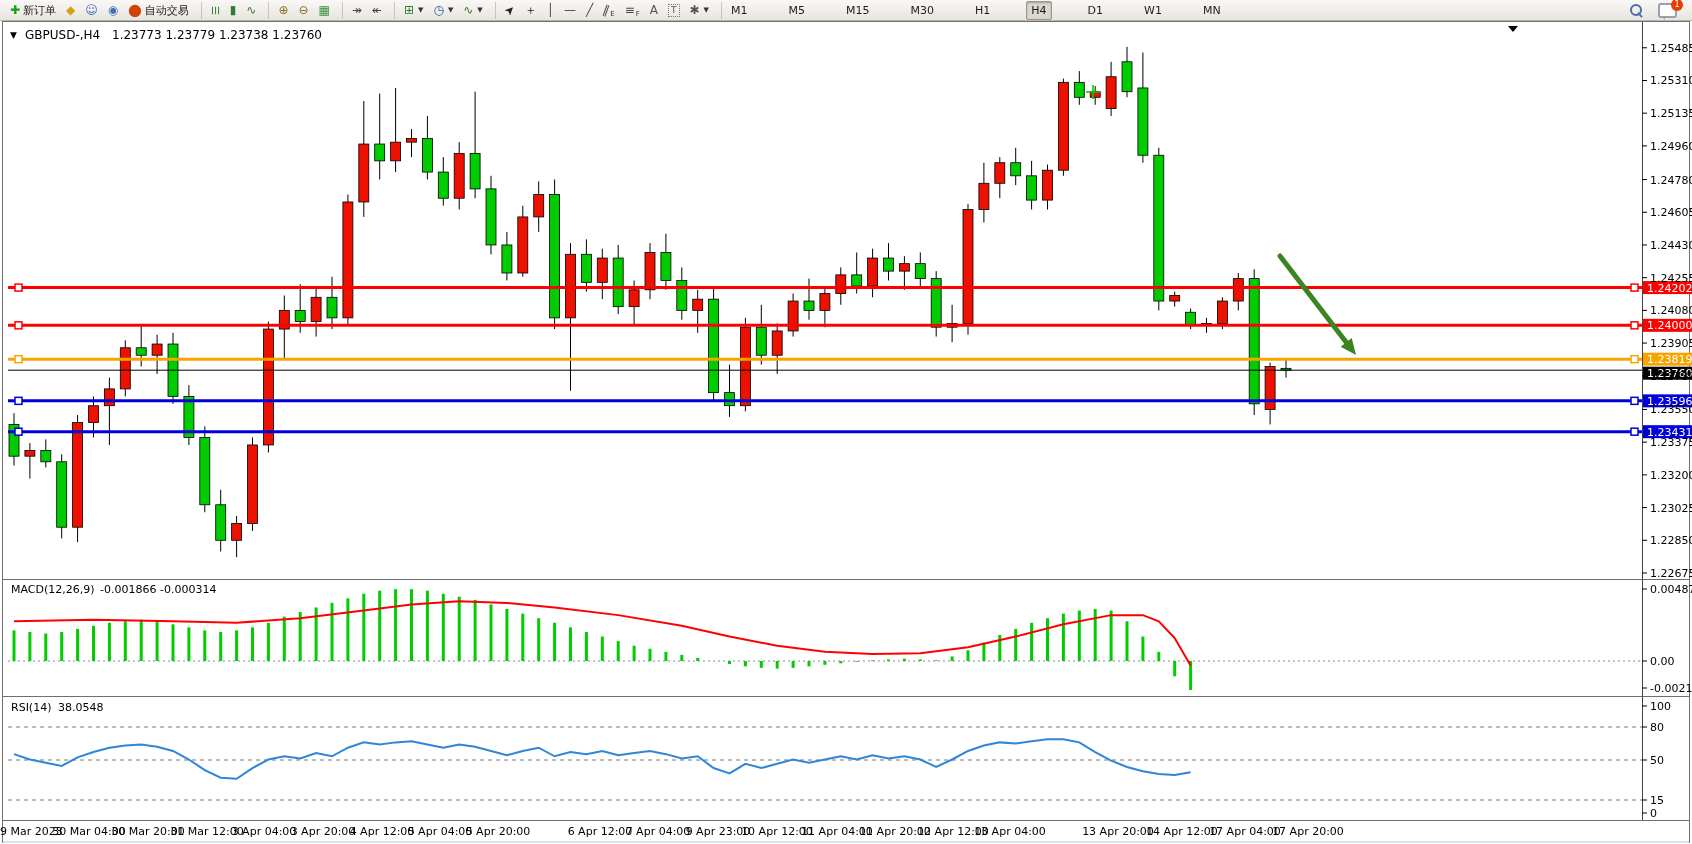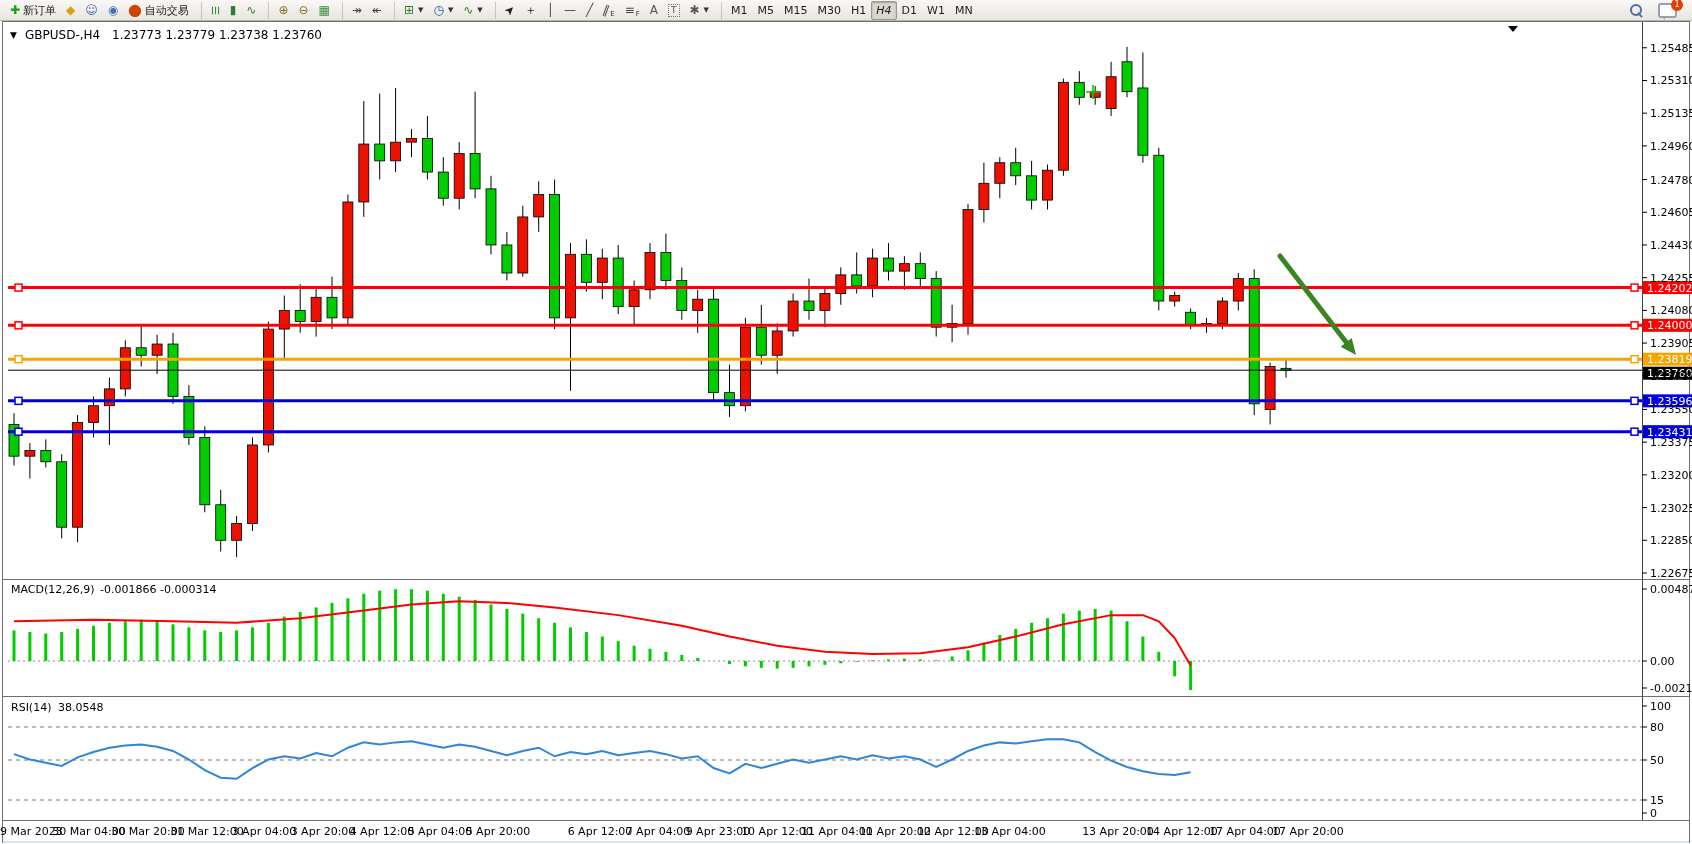--- a/index.html
+++ b/index.html
@@ -20,21 +20,21 @@
     font-size:11px;color:#1c1c1c;border:1px solid transparent;border-radius:2px;
     white-space:nowrap;cursor:default;
   }
   .tb-btn .glyph{font-size:12px;line-height:17px;display:inline-block;}
   .tb-btn .glyph.rot45{transform:rotate(-45deg);}
   .tb-btn .glyph.rot90{transform:rotate(90deg);font-size:10px;}
   .tb-btn .glyph.rot20{transform:rotate(20deg);}
   .tb-btn .glyph.boxed{border:1px dotted #777;font-size:9px;padding:0 2px;line-height:11px;}
   .tb-btn .sub{font-size:7px;color:#333;align-self:flex-end;margin-left:-2px;margin-bottom:1px;}
   .tb-btn .caret{font-size:7px;color:#333;margin-left:1px;}
-  .tb-btn.active{background:#dbd7cf;border:1px solid #9a968e;box-shadow:inset 0 1px 2px rgba(0,0,0,.25);font-style:italic;}
+  .tb-btn.active{background:#dbd7cf;border:1px solid #9a968e;box-shadow:inset 0 1px 2px rgba(0,0,0,.25);}
   .tb-sep{width:5px;height:17px;border-right:1px solid #c9c6c0;margin:0 4px 0 2px;}
   .tb-right{margin-left:auto;display:flex;align-items:center;gap:14px;padding-right:10px;}
   .mag{position:relative;width:16px;height:16px;}
   .mag .lens{position:absolute;left:2px;top:2px;width:8px;height:8px;border:2px solid #4a6fa5;border-radius:50%;}
   .mag .tail{position:absolute;left:11px;top:10px;width:2px;height:6px;background:#4a6fa5;transform:rotate(-45deg);}
   .chat{position:relative;width:15px;height:11px;border:2px solid #9aa0a8;border-radius:3px;background:#fff;}
   .chat .tail{position:absolute;left:1px;bottom:-4px;width:0;height:0;border-left:4px solid transparent;border-right:0 solid transparent;border-top:4px solid #9aa0a8;}
   .badge{
     position:absolute;top:-6px;right:-8px;min-width:12px;height:12px;border-radius:50%;
     background:#e83c00;color:#fff;font-size:8px;display:flex;align-items:center;justify-content:center;
@@ -525,21 +525,21 @@
       </span>
       <span class="tb-btn">
         <span class="glyph boxed" style="color: rgb(85, 85, 85);">T</span>
       </span>
       <span class="tb-btn">
         <span class="glyph" style="color: rgb(85, 85, 85);">✱</span>
         <span class="caret">▼</span>
       </span>
     </span>
   <span class="tb-sep"></span>
-  <span id="tb-timeframes" style="display: flex; ">
+  <span id="tb-timeframes" style="display: flex;  gap: 31px;">
       <span class="tb-btn">
         <span>M1</span>
       </span>
       <span class="tb-btn">
         <span>M5</span>
       </span>
       <span class="tb-btn">
         <span>M15</span>
       </span>
       <span class="tb-btn">

